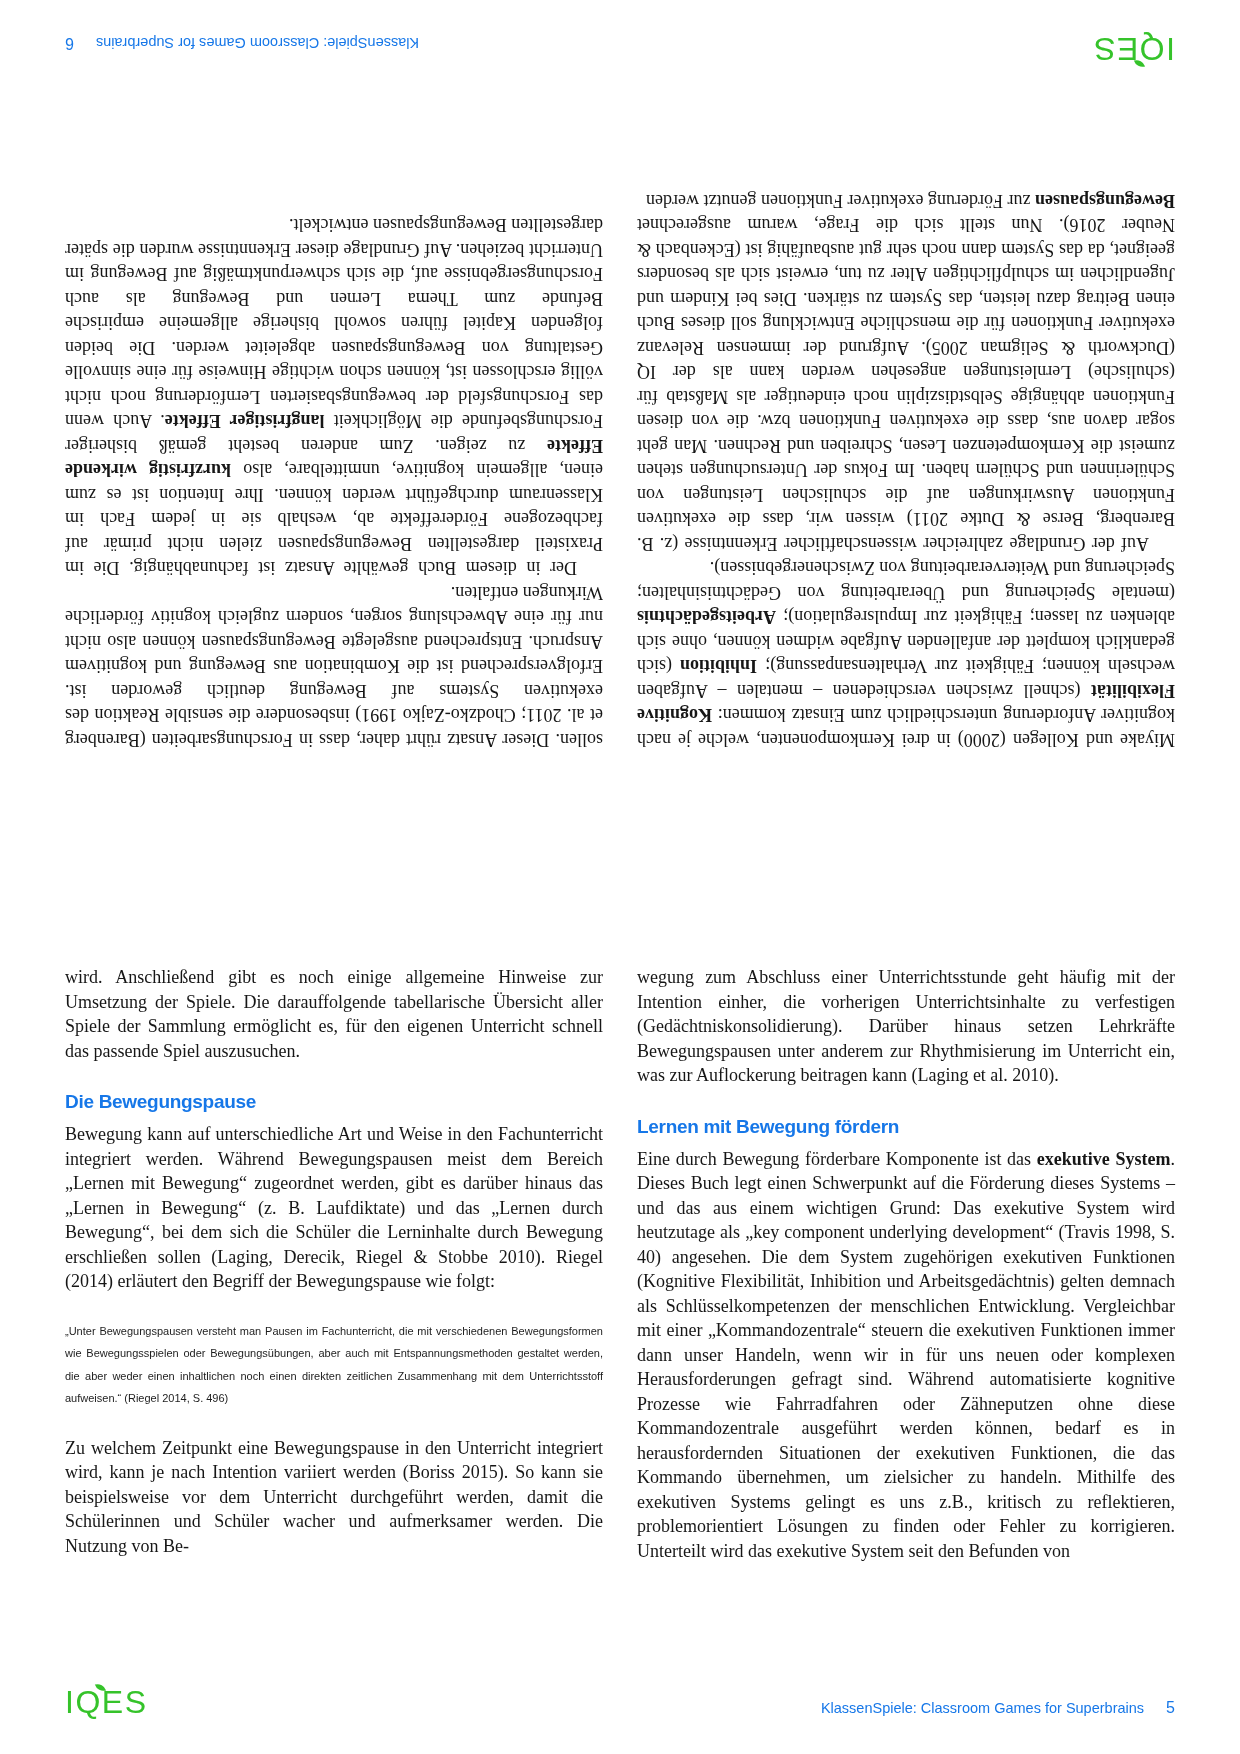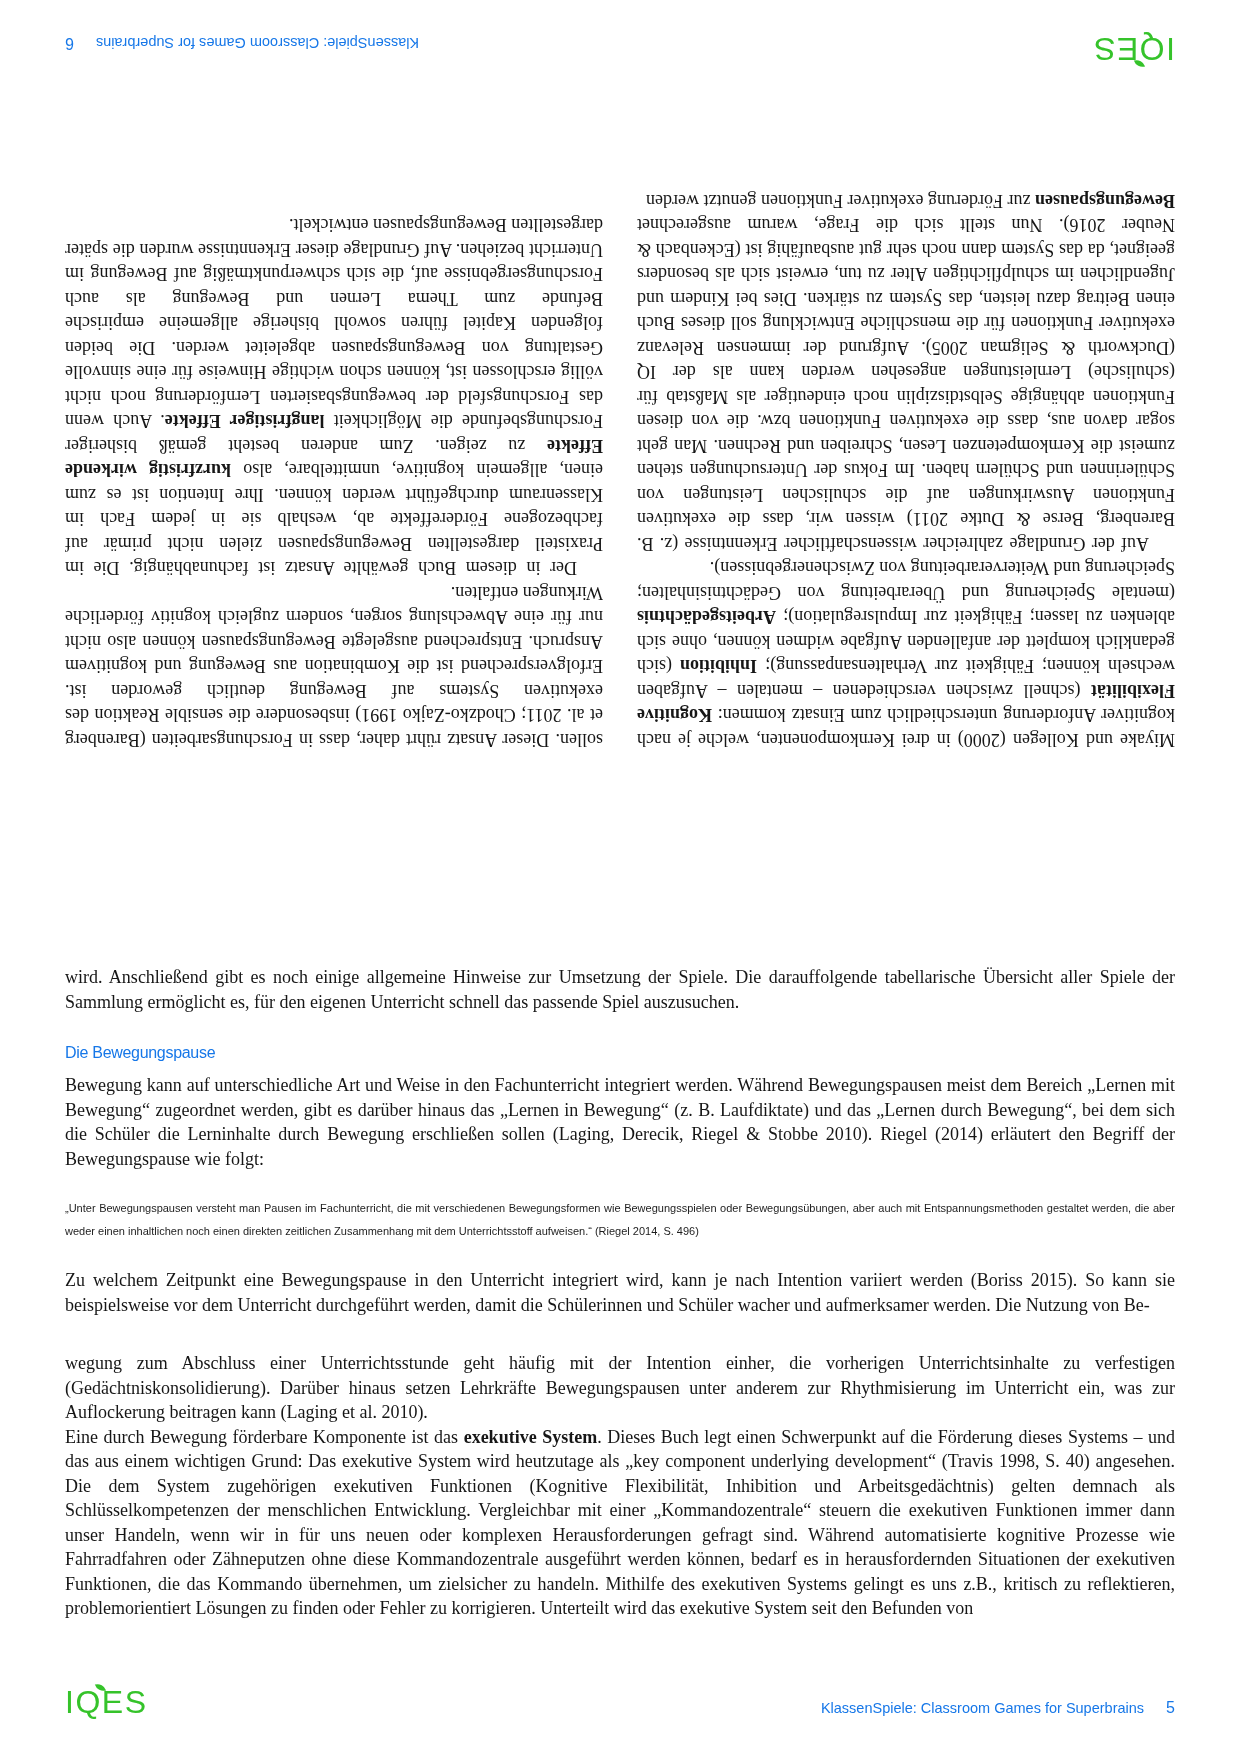--- a/index.html
+++ b/index.html
@@ -24,40 +24,40 @@
 
   .page__content {
     position: absolute;
     left: 65px;
     right: 65px;
     top: 0;
     display: flex;
     gap: 34px;
   }
   .page--six .page__content { padding-top: 125px; }
-  .page--five .page__content { padding-top: 88px; flex-direction: column; }
+  .page--five .page__content { padding-top: 88px; }
 
   .col { flex: 1 1 0; min-width: 0; }
 
   .para {
     margin: 0;
     font-size: 18px;
     line-height: 24.5px;
     text-align: justify;
     hyphens: auto;
     -webkit-hyphens: auto;
   }
   .para b { font-weight: bold; }
   .para--indent { text-indent: 26px; }
 
   .heading {
     margin: 26px 0 7px 0;
     font-family: "Liberation Sans", sans-serif;
-    font-weight: 400;
-    font-size: 16px;
+    font-weight: 700;
+    font-size: 19px;
     line-height: 26px;
     letter-spacing: -0.3px;
     color: #1677e8;
   }
 
   .quote {
     margin: 26px 0 26px 0;
     font-family: "Liberation Sans", sans-serif;
     font-size: 11px;
     line-height: 22.5px;
@@ -143,20 +143,21 @@
     <div class="page__content">
       <div class="col">
         <p class="para"><span>wird. Anschließend gibt es noch einige allgemeine Hinweise zur Umsetzung der Spiele. Die darauffolgende tabellarische Übersicht aller Spiele der Sammlung ermöglicht es, für den eigenen Unterricht schnell das passende Spiel auszusuchen.</span></p>
         <h2 class="heading">Die Bewegungspause</h2>
         <p class="para"><span>Bewegung kann auf unterschiedliche Art und Weise in den Fachunterricht integriert werden. Während Bewegungspausen meist dem Bereich „Lernen mit Bewegung“ zugeordnet werden, gibt es darüber hinaus das „Lernen in Bewegung“ (z. B. Laufdiktate) und das „Lernen durch Bewegung“, bei dem sich die Schüler die Lerninhalte durch Bewegung erschließen sollen (Laging, Derecik, Riegel &amp; Stobbe 2010). Riegel (2014) erläutert den Begriff der Bewegungspause wie folgt:</span></p>
         <p class="quote">„Unter Bewegungspausen versteht man Pausen im Fachunterricht, die mit verschiedenen Bewegungsformen wie Bewegungsspielen oder Bewegungsübungen, aber auch mit Entspannungsmethoden gestaltet werden, die aber weder einen inhaltlichen noch einen direkten zeitlichen Zusammenhang mit dem Unterrichtsstoff aufweisen.“ (Riegel 2014, S. 496)</p>
         <p class="para para--closing"><span>Zu welchem Zeitpunkt eine Bewegungspause in den Unterricht integriert wird, kann je nach Intention variiert werden (Boriss 2015). So kann sie beispielsweise vor dem Unterricht durchgeführt werden, damit die Schülerinnen und Schüler wacher und aufmerksamer werden. Die Nutzung von Be-</span></p>
       </div>
       <div class="col">
         <p class="para"><span>wegung zum Abschluss einer Unterrichtsstunde geht häufig mit der Intention einher, die vorherigen Unterrichtsinhalte zu verfestigen (Gedächtniskonsolidierung). Darüber hinaus setzen Lehrkräfte Bewegungspausen unter anderem zur Rhythmisierung im Unterricht ein, was zur Auflockerung beitragen kann (Laging et al. 2010).</span></p>
+        <h2 class="heading">Lernen mit Bewegung fördern</h2>
         <p class="para"><span>Eine durch Bewegung förderbare Komponente ist das </span><b>exekutive System</b><span>. Dieses Buch legt einen Schwerpunkt auf die Förderung dieses Systems – und das aus einem wichtigen Grund: Das exekutive System wird heutzutage als „key component underlying development“ (Travis 1998, S. 40) angesehen. Die dem System zugehörigen exekutiven Funktionen (Kognitive Flexibilität, Inhibition und Arbeitsgedächtnis) gelten demnach als Schlüsselkompetenzen der menschlichen Entwicklung. Vergleichbar mit einer „Kommandozentrale“ steuern die exekutiven Funktionen immer dann unser Handeln, wenn wir in für uns neuen oder komplexen Herausforderungen gefragt sind. Während automatisierte kognitive Prozesse wie Fahrradfahren oder Zähneputzen ohne diese Kommandozentrale ausgeführt werden können, bedarf es in herausfordernden Situationen der exekutiven Funktionen, die das Kommando übernehmen, um zielsicher zu handeln. Mithilfe des exekutiven Systems gelingt es uns z.B., kritisch zu reflektieren, problemorientiert Lösungen zu finden oder Fehler zu korrigieren. Unterteilt wird das exekutive System seit den Befunden von</span></p>
       </div>
     </div>
     <div class="page__footer">
       <span class="logo">
         <span>IQES</span>
         <span class="logo__leaf"></span>
       </span>
       <span class="footer-meta">
         <span>KlassenSpiele: Classroom Games for Superbrains</span>

